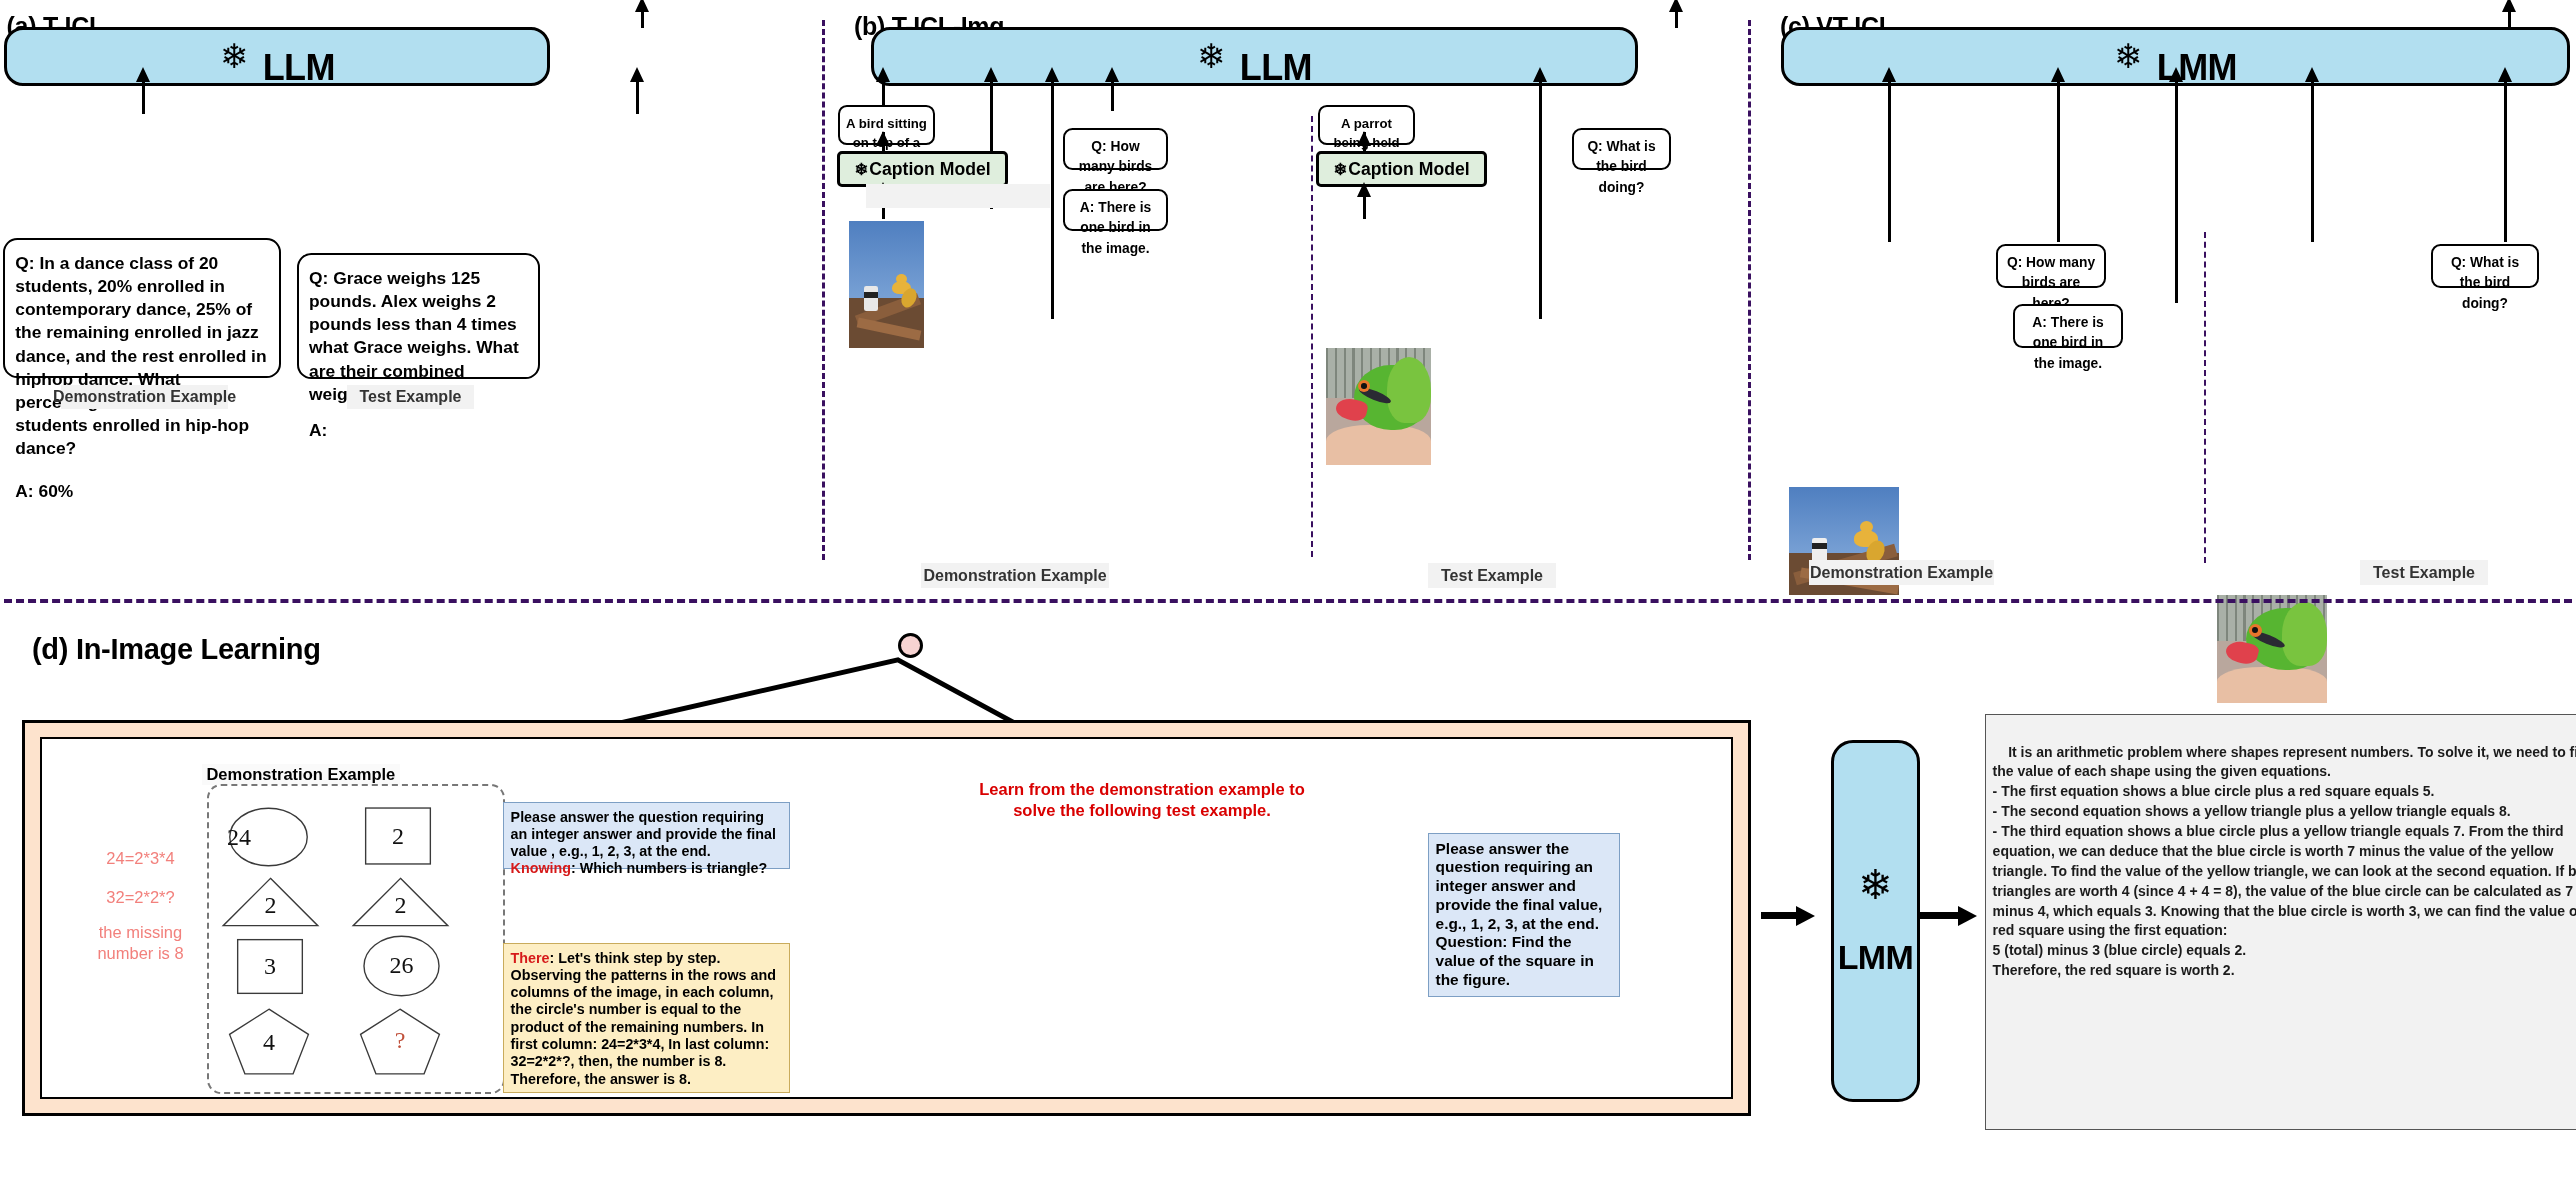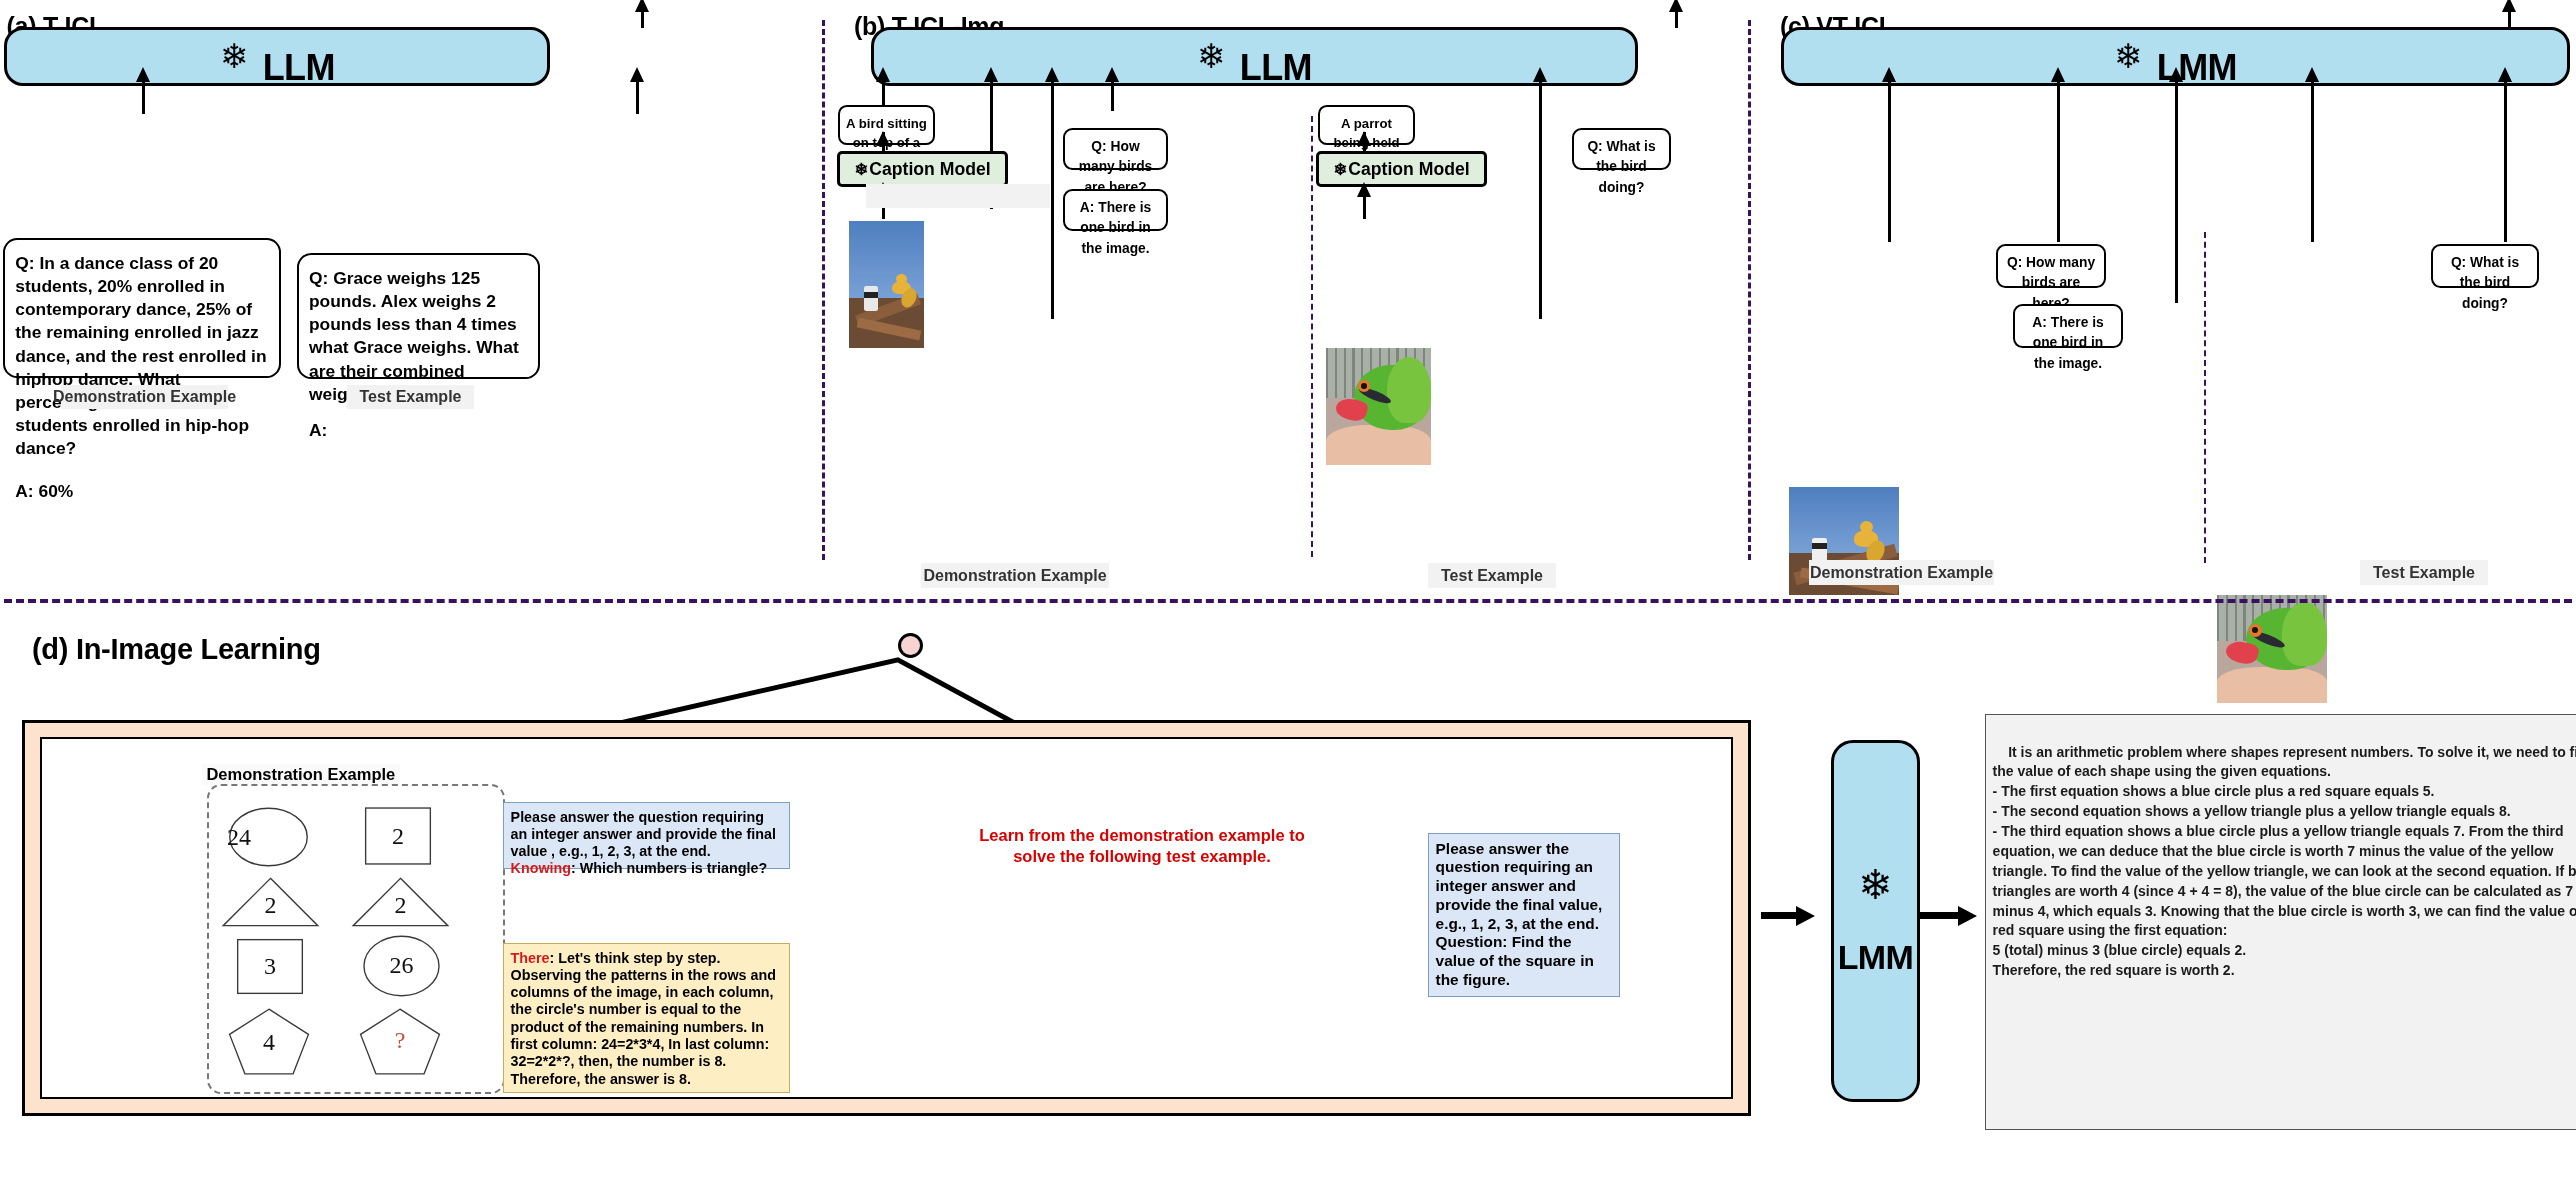--- a/index.html
+++ b/index.html
@@ -64,21 +64,21 @@
 
   .redtext{color:#f2807c;font-size:16.5px;line-height:1.75;font-family:"Liberation Sans",sans-serif;}
 
   .shape-num{font-family:"Liberation Serif",serif;font-size:24px;color:#111;}
 
   .bluebox{background:#dbe7f7;border:1.1px solid #7d9fc4;box-sizing:border-box;
            font-weight:bold;color:#000;padding:5.5px 6.6px;}
   .yellowbox{background:#fdeec4;border:1.1px solid #c9ab5c;box-sizing:border-box;
              font-weight:bold;color:#000;padding:5.5px 6.6px;}
   .redlbl{color:#d61a1a;}
-  .instr-red{color:#d90000;font-weight:bold;font-size:16.5px;line-height:1.25;text-align:center;margin-top:46px;}
+  .instr-red{color:#d90000;font-weight:bold;font-size:16.5px;line-height:1.25;text-align:center;}
 
   .outbox{background:#f2f2f2;border:1.7px solid #555;box-sizing:border-box;
           font-weight:bold;font-size:14px;line-height:1.42;color:#1b1b1b;padding:7.7px 6.6px;}
 </style>
 </head>
 <body>
 
 <div id="root">
 
   <div class="abs panel-title" style="left:6.6px;top:12px;">(a) T-ICL</div>
@@ -296,20 +296,27 @@
 
   <div class="abs callout-dot" style="left:898px;top:633px;"></div>
   <svg class="abs" style="left:607px;top:640px;width:496px;height:88px;" viewBox="0 0 900 160">
     <polyline points="5,155 528,36 748,155" fill="none" stroke="#000" stroke-width="9"></polyline>
   </svg>
 
   <div class="abs" id="d-outer" style="left:22px;top:720px;width:1729px;height:396px;">
     <div id="d-inner" style="left:15.4px;top:14.3px;right:15.4px;bottom:14.3px;"></div>
   </div>
 
+  <div class="abs redtext" style="left:77px;top:844px;width:127px;text-align:center;">
+    <div>24=2*3*4</div>
+    <div style="height:10px;"></div>
+    <div>32=2*2*?</div>
+    <div style="height:10px;"></div>
+    <div style="line-height:1.3;">the missing number is 8</div>
+  </div>
 
   <div class="abs dem-label" style="left:202px;top:764px;">Demonstration Example</div>
 
   <div class="abs dashed-card" style="left:207px;top:784px;width:298px;height:310px;"></div>
 
   <svg class="abs" style="left:227px;top:806px;width:83px;height:62px;" viewBox="0 0 150 112">
     <ellipse cx="75" cy="56" rx="70" ry="52" fill="none" stroke="#3a3a3a" stroke-width="2.5"></ellipse>
   </svg>
   <div class="abs shape-num" style="left:227px;top:824px;width:83px;text-align:left;">24</div>
 

